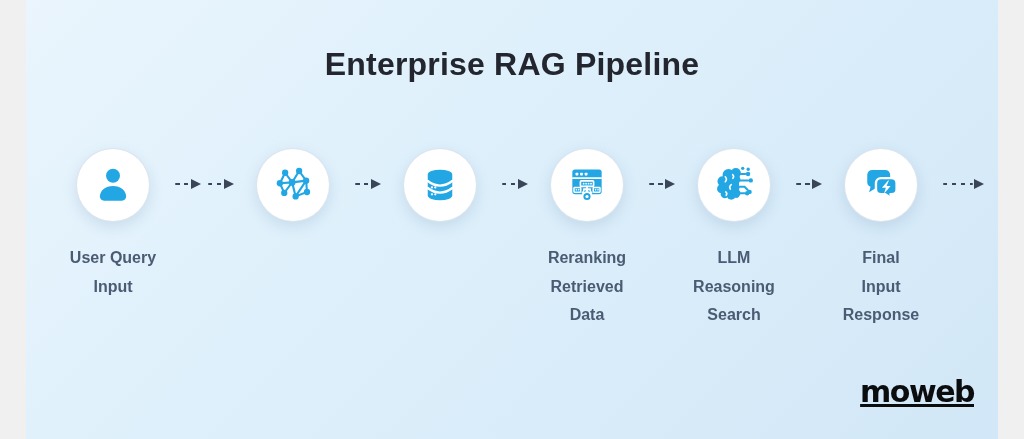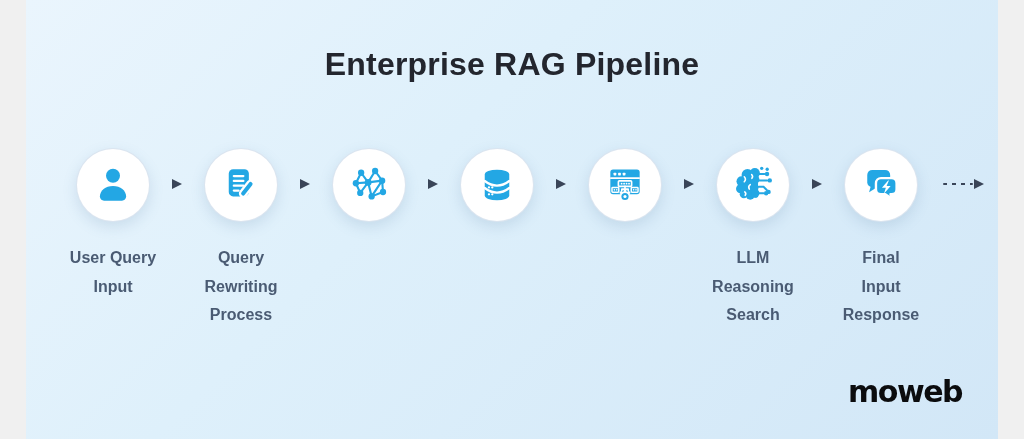--- a/index.html
+++ b/index.html
@@ -56,25 +56,26 @@
   .arrow .head {
     position:absolute; right:2px; top:36.2px; transform:translateY(-50%);
     width:0; height:0;
     border-left:10px solid #3a4558;
     border-top:5.5px solid transparent;
     border-bottom:5.5px solid transparent;
   }
   .arrow.trailing { flex:0 0 48px; }
 
   .logo {
-    position:absolute; right:36px; bottom:30px;
+    position:absolute; right:24px; bottom:30px;
     font-family:"DejaVu Sans", sans-serif;
     font-size:30px; font-weight:bold;
     color:#0b0c0e;
     letter-spacing:-1.5px;
+    text-decoration:underline;
   }
 
   
   .ic { display:block; }
   .f  { fill:#23a7e4; }
   .s  { stroke:#23a7e4; fill:none; stroke-linecap:round; }
   .w  { fill:#ffffff; }
   .ws { stroke:#ffffff; fill:none; stroke-linecap:round; }
 </style>
 </head>
@@ -97,39 +98,20 @@
       </div>
       <div class="label">User Query
 Input</div>
     </div>
 
     <div class="arrow">
         <div class="dash"></div>
         <div class="head"></div>
       </div>
 
-    <div class="step">
-      <div class="circle">
-        <span>
-          <svg class="ic" width="42" height="42" viewBox="0 0 48 48">
-            <rect class="f" x="10" y="6" width="23" height="31" rx="5"></rect>
-            <rect class="w" x="14.5" y="12.5" width="13.5" height="2.6" rx="1.3"></rect>
-            <rect class="w" x="14.5" y="18" width="13.5" height="2.6" rx="1.3"></rect>
-            <rect class="w" x="14.5" y="23.5" width="13.5" height="2.6" rx="1.3"></rect>
-            <rect class="w" x="14.5" y="29" width="8" height="2.6" rx="1.3"></rect>
-            <g transform="rotate(38 30 29)">
-              <rect x="26.5" y="17.5" width="7.2" height="21" rx="3.6" fill="#23a7e4" stroke="#ffffff" stroke-width="2.6"></rect>
-            </g>
-          </svg>
-        </span>
-      </div>
-      <div class="label">Query
-Rewriting
-Process</div>
-    </div>
 
     <div class="arrow">
         <div class="dash"></div>
         <div class="head"></div>
       </div>
 
     <div class="step">
       <div class="circle">
         <span>
           <svg class="ic" width="42" height="42" viewBox="0 0 48 48">
@@ -200,20 +182,23 @@
             <path class="ws" stroke-width="1.8" d="M24 25.5v3 M20.5 28.5h7 M20.5 28.5v2 M27.5 28.5v2"></path>
             <g stroke="#ffffff" stroke-width="3">
               <path d="M24 29.2 V43.8 M16.7 36.5 H31.3 M18.8 31.3 L29.2 41.7 M29.2 31.3 L18.8 41.7"></path>
             </g>
             <circle class="w" cx="24" cy="36.5" r="5.6"></circle>
             <circle class="f" cx="24" cy="36.5" r="3.9"></circle>
             <circle class="w" cx="24" cy="36.5" r="1.7"></circle>
           </svg>
         </span>
       </div>
+      <div class="label">Reranking
+Retrieved
+Data</div>
     </div>
 
     <div class="arrow">
         <div class="dash"></div>
         <div class="head"></div>
       </div>
 
     <div class="step">
       <div class="circle">
         <span>

